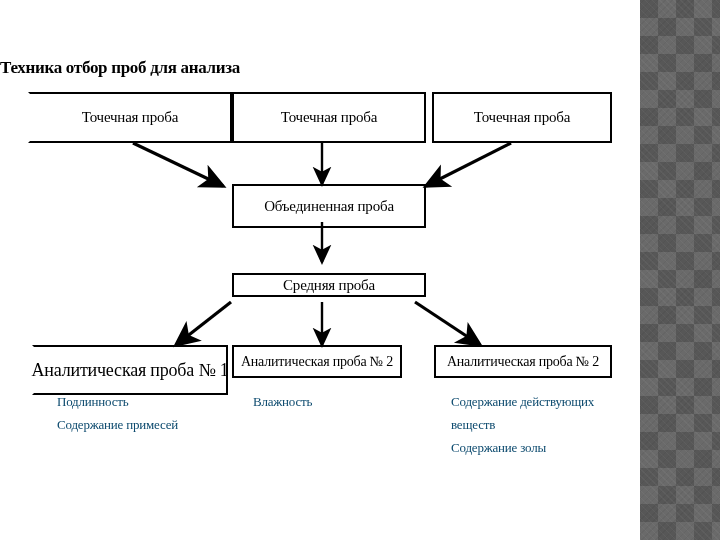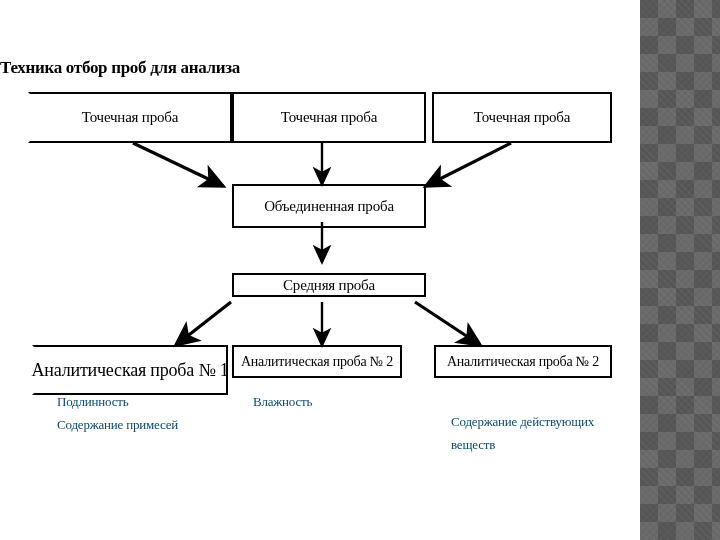--- a/index.html
+++ b/index.html
@@ -163,19 +163,20 @@
 
     <div class="note-col" style="left:57px; top:390px;">
       <div>Подлинность</div>
       <div>Содержание примесей</div>
     </div>
 
     <div class="note-col" style="left:253px; top:390px;">
       <div>Влажность</div>
     </div>
 
-    <div class="note-col" style="left:451px; top:410px;">
+    <div class="note-col" style="left:451px; top:390px;">
       <div>Содержание действующих</div>
       <div>веществ</div>
+      <div>Содержание золы</div>
     </div>
 
   </div>
 </div>
 
 </body></html>

